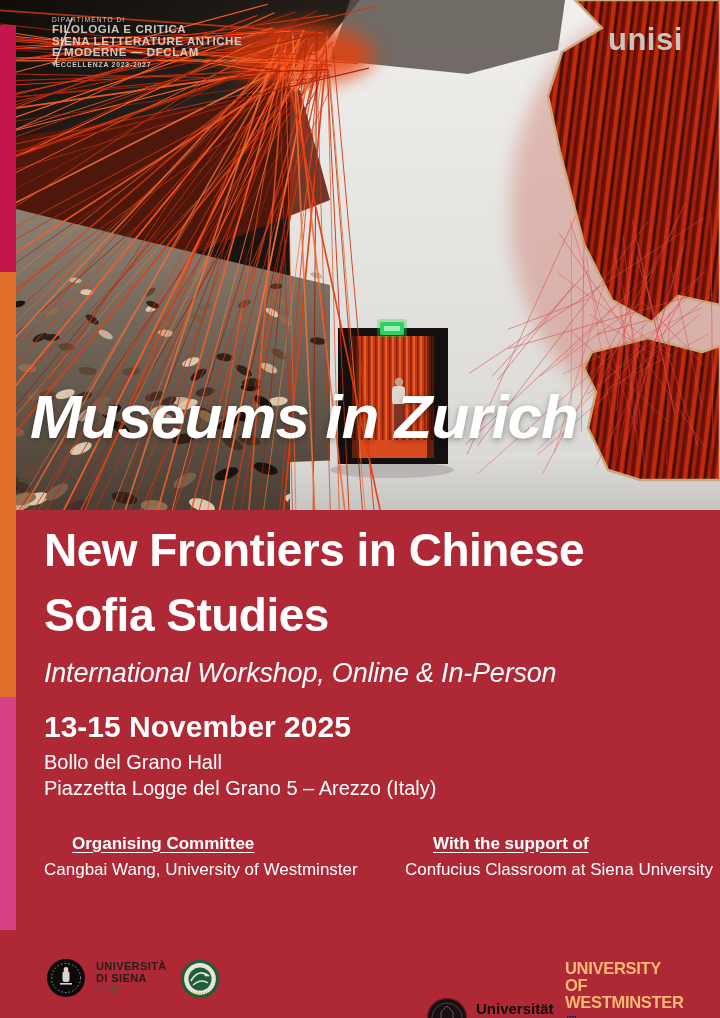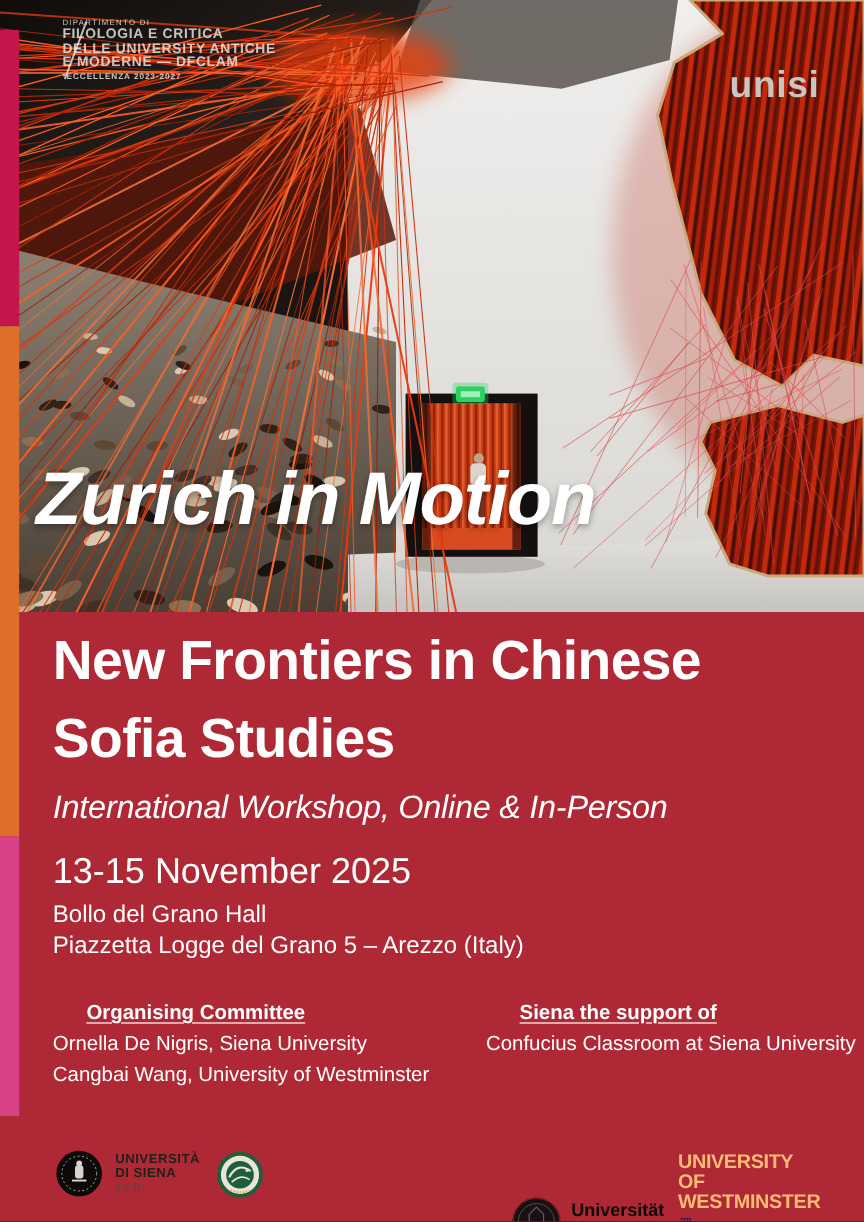--- a/index.html
+++ b/index.html
@@ -10,39 +10,39 @@
   .photo{position:absolute;top:0;left:0;width:720px;height:510px;background:#1a1512;overflow:hidden;}
   .photo svg{position:absolute;top:0;left:0;}
 
   .dept{position:absolute;top:16px;left:52px;color:rgba(235,233,230,0.82);}
   .dept-slash{position:absolute;top:4px;left:-16px;width:22px;height:52px;}
   .d-small{font-size:6.5px;letter-spacing:1.1px;font-weight:400;line-height:8px;}
   .d-main{font-size:11.5px;font-weight:700;letter-spacing:0.6px;line-height:11.5px;}
   .d-small2{font-size:6.8px;font-weight:700;letter-spacing:0.8px;line-height:9px;margin-top:1px;}
 
   .unisi{position:absolute;top:22px;left:608px;font-size:31px;font-weight:700;
-         letter-spacing:0.5px;color:#c9c6c2;margin-top:31px;}
+         letter-spacing:0.5px;color:#c9c6c2;}
 
   .photo-title{position:absolute;top:381px;left:30px;width:680px;
                font-size:62px;font-weight:700;font-style:italic;color:#ffffff;
                letter-spacing:-1px;white-space:nowrap;
                text-shadow:0 2px 6px rgba(0,0,0,0.35);}
 
   
   .stripe{position:absolute;left:0;width:16px;z-index:5;}
   .stripe-top{top:25px;height:247px;background:#c4164d;}
   .stripe-mid{top:272px;height:425px;background:#e06e2b;}
   .stripe-bottom{top:697px;height:233px;background:#d84185;}
 
   
   .content{position:absolute;top:510px;left:0;width:720px;height:508px;background:#af2835;color:#ffffff;}
   .headline{position:absolute;top:8px;left:44px;font-size:46px;font-weight:700;
             line-height:65px;letter-spacing:-0.5px;}
   .subtitle{position:absolute;top:148px;left:44px;font-size:27px;font-weight:400;letter-spacing:-0.2px;font-style:italic;}
-  .dates{position:absolute;top:200px;left:44px;font-size:30px;font-weight:400;}
+  .dates{position:absolute;top:200px;left:44px;font-size:30px;font-weight:700;}
   .venue{position:absolute;top:239px;left:44px;font-size:20px;font-weight:400;line-height:26px;}
   .col-heading{font-weight:700;text-decoration:underline;text-underline-offset:3px;margin-left:28px;}
   .committee{position:absolute;top:321px;left:44px;font-size:17px;line-height:26px;}
   .support{position:absolute;top:321px;left:405px;font-size:17px;line-height:26px;}
 
   
   .logos{position:absolute;top:436px;left:0;width:598px;height:60px;}
   .logo-group{position:absolute;display:flex;align-items:center;}
   .siena-group{left:46px;top:12px;}
   .siena-text{margin-left:10px;color:#241f1b;font-weight:700;font-size:11px;line-height:12px;letter-spacing:0.4px;}
@@ -390,27 +390,27 @@
           <line x1="317.4606518685323" y1="54.4" x2="-10" y2="47.9" stroke="#d5330e" stroke-width="1.1"></line>
         </g>
     </svg>
 
     <div class="dept">
       <svg class="dept-slash" viewBox="0 0 22 52">
         <line x1="2" y1="50" x2="20" y2="2" stroke="rgba(235,233,230,0.8)" stroke-width="1.6"></line>
       </svg>
       <div class="d-small">DIPARTIMENTO DI</div>
       <div class="d-main">FILOLOGIA E CRITICA</div>
-      <div class="d-main">DELLE UNIVERSITY ANTICHE</div>
+      <div class="d-main">SIENA LETTERATURE ANTICHE</div>
       <div class="d-main">E MODERNE — DFCLAM</div>
       <div class="d-small2">*ECCELLENZA 2023-2027</div>
     </div>
 
     <div class="unisi">unisi</div>
-    <div class="photo-title">Zurich in Motion</div>
+    <div class="photo-title">Museums in Zurich</div>
   </div>
 
   <div class="stripe stripe-top"></div>
   <div class="stripe stripe-mid"></div>
   <div class="stripe stripe-bottom"></div>
 
   <div class="content">
     <div class="headline">
       <div>New Frontiers in Chinese</div>
       <div>Sofia Studies</div>
@@ -418,26 +418,25 @@
     <div class="subtitle">International Workshop, Online &amp; In-Person</div>
 
     <div class="dates">13-15 November 2025</div>
     <div class="venue">
       <div>Bollo del Grano Hall</div>
       <div>Piazzetta Logge del Grano 5 – Arezzo (Italy)</div>
     </div>
 
     <div class="committee">
       <div class="col-heading">Organising Committee</div>
-      <div>Ornella De Nigris, Siena University</div>
       <div>Cangbai Wang, University of Westminster</div>
     </div>
 
     <div class="support">
-      <div class="col-heading">Siena the support of</div>
+      <div class="col-heading">With the support of</div>
       <div>Confucius Classroom at Siena University</div>
     </div>
 
     <div class="logos">
 
       <div class="logo-group siena-group">
         <svg width="40" height="40" viewBox="0 0 40 40">
           <circle cx="20" cy="20" r="19" fill="#0d0b0a"></circle>
           <circle cx="20" cy="20" r="14.5" fill="none" stroke="#d8d4cf" stroke-width="0.7" stroke-dasharray="1.5 2.2"></circle>
           <rect x="16.5" y="13" width="7" height="11" rx="2.5" fill="#d8d4cf"></rect>

